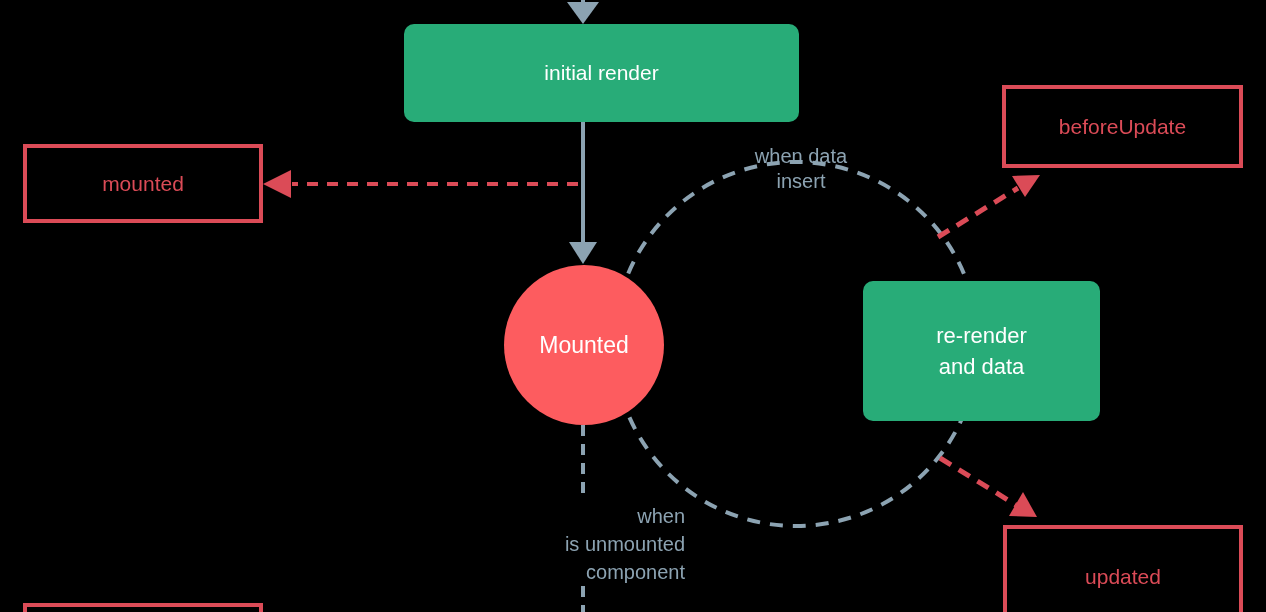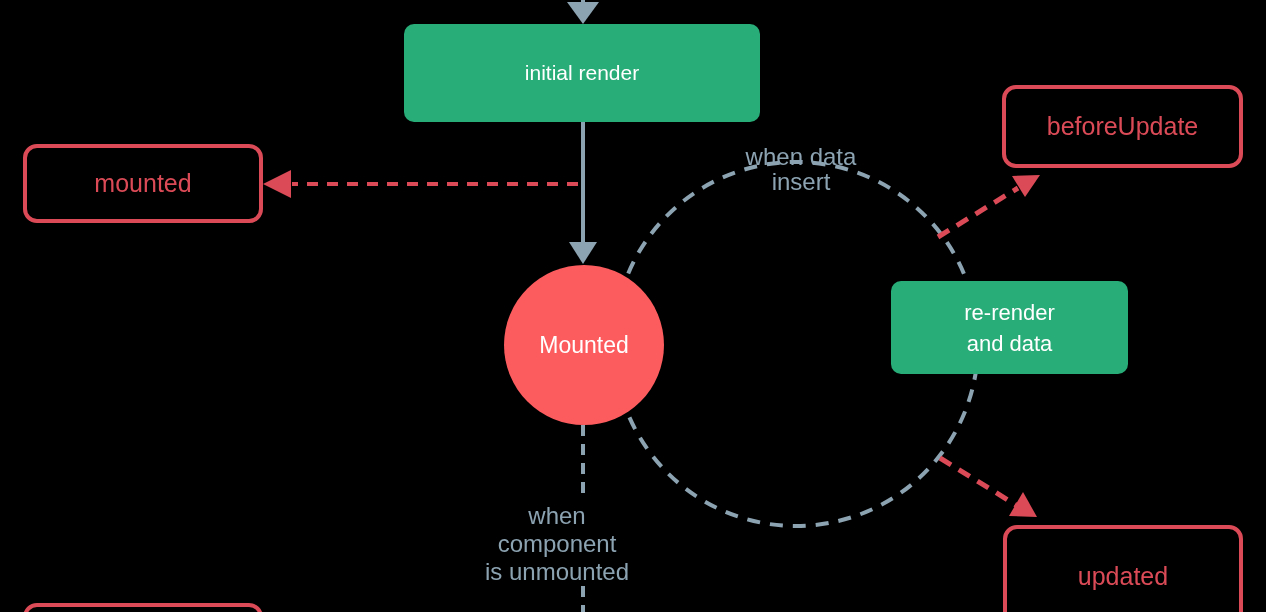--- a/index.html
+++ b/index.html
@@ -34,48 +34,48 @@
   }
   .green-box {
     background: var(--c-green, #28ac78);
     color: var(--c-white, #fff);
     border-radius: 10px;
   }
   .red-box {
     background: transparent;
     border: 4px solid var(--c-red, #db4b57);
     color: var(--c-red, #db4b57);
-    border-radius: 14px;
-    font-size: 25px;
+    border-radius: 0;
+    font-size: 21px;
   }
   .line {
     display: block;
   }
-  #initial-render-box { left: 404px; top: 24px; width: 356px; height: 98px; font-size: 21px; line-height: 30px; }
-  #re-render-box      { left: 863px; top: 281px; width: 237px; height: 93px; font-size: 22px; line-height: 31px; margin-left: 28px; }
+  #initial-render-box { left: 404px; top: 24px; width: 395px; height: 98px; font-size: 21px; line-height: 30px; }
+  #re-render-box      { left: 863px; top: 281px; width: 237px; height: 140px; font-size: 22px; line-height: 31px; }
   #mounted-box        { left: 23px;  top: 144px; width: 240px; height: 79px; }
   #before-update-box  { left: 1002px; top: 85px; width: 241px; height: 83px; }
   #updated-box        { left: 1003px; top: 525px; width: 240px; height: 103px; }
   #unmount-partial-box{ left: 23px;  top: 603px; width: 240px; height: 70px; }
   #mounted-circle {
     left: 504px; top: 265px; width: 160px; height: 160px;
     border-radius: 50%;
     background: var(--c-coral, #fd5c5f);
     color: var(--c-white, #fff);
     font-size: 23px;
   }
   .annotation {
     position: absolute;
     color: var(--c-gray, #8ca3b2);
-    font-size: 24px;
+    font-size: 20px;
     text-align: center;
     z-index: 3;
   }
   #when-data-changes { left: 701px; top: 144px; width: 200px; line-height: 25px; }
-  #when-unmounted    { left: 457px; top: 502px; width: 200px; line-height: 28px; }
+  #when-unmounted    { left: 485px; top: 502px; width: 200px; line-height: 28px; text-align: right; }
 </style>
 </head>
 <body>
 
 <svg id="arrow-layer" viewBox="0 0 1266 612" xmlns="http://www.w3.org/2000/svg">
 
   <circle cx="796" cy="344" r="182" fill="none" stroke="var(--c-gray, #8ca3b2)" stroke-width="4" stroke-dasharray="13 10"></circle>
 
   <line x1="938" y1="237" x2="1018" y2="188" stroke="var(--c-red, #db4b57)" stroke-width="5" stroke-dasharray="13 9"></line>
   <polygon points="1040,175 1025,197 1012,176" fill="var(--c-red, #db4b57)"></polygon>
@@ -123,15 +123,15 @@
 
 <div class="node red-box" id="unmount-partial-box"></div>
 
 <div class="annotation" id="when-data-changes">
   <span class="line">when data</span>
   <span class="line">insert</span>
 </div>
 
 <div class="annotation" id="when-unmounted">
   <span class="line">when</span>
+  <span class="line">is unmounted</span>
   <span class="line">component</span>
-  <span class="line">is unmounted</span>
 </div>
 
 </body></html>

